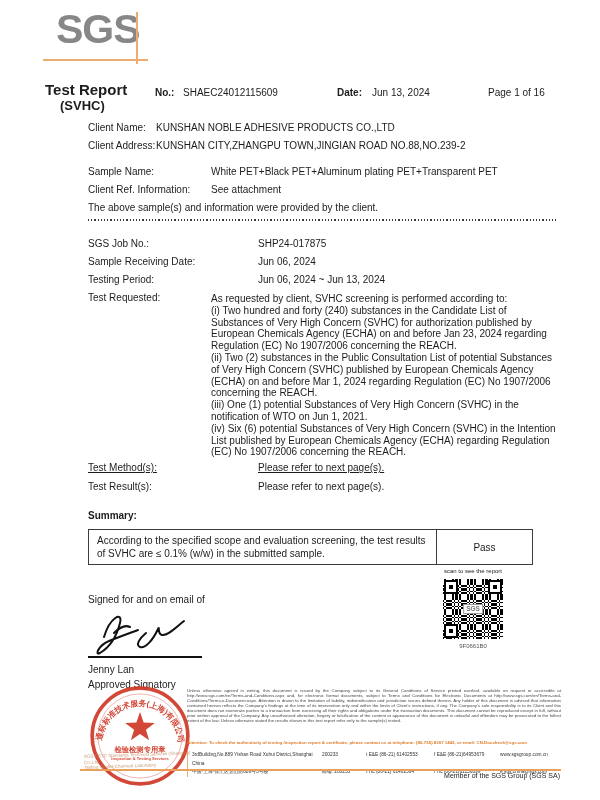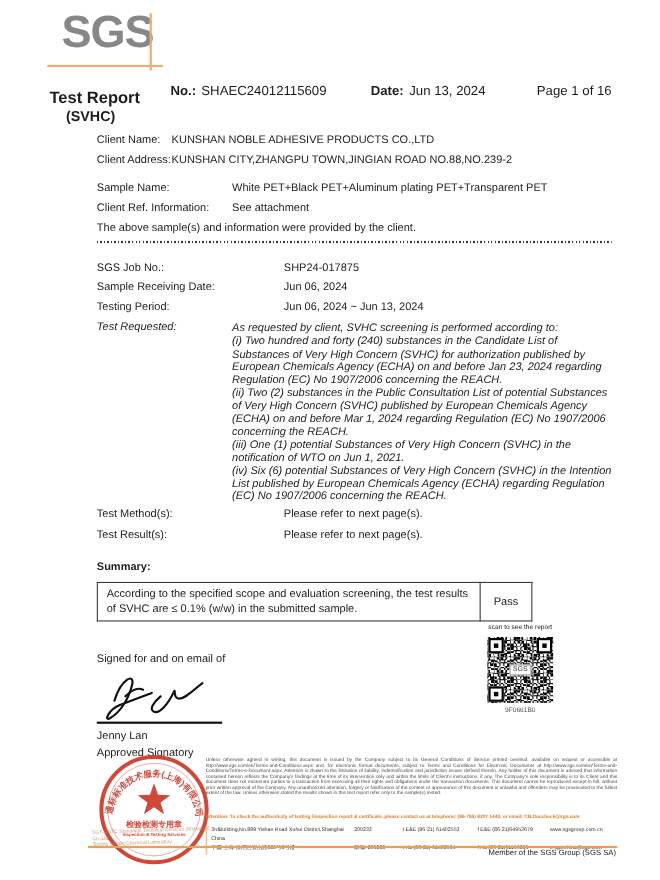--- a/index.html
+++ b/index.html
@@ -9,36 +9,36 @@
     position:relative; width:600px; height:800px; margin:0 auto;
     background:#ffffff; color:#1c1c1c; overflow:hidden;
   }
   
   .logo-text { position:absolute; left:56px; top:6px; font-size:41px; font-weight:bold;
                color:#87878a; letter-spacing:-1px; }
   .logo-hline { position:absolute; left:43px; top:59px; width:105px; height:2px; background:#ecac72; }
   .logo-vline { position:absolute; left:136px; top:12px; width:2px; height:52px; background:#ecac72; }
   .rpt-title { position:absolute; left:45px; top:81px; font-size:15px; font-weight:bold; }
   .rpt-title2 { position:absolute; left:60px; top:98px; font-size:13px; font-weight:bold; }
-  .hm { position:absolute; top:75px; font-size:12px; }
+  .hm { position:absolute; top:87px; font-size:10px; }
   .hm b { font-weight:bold; }
   
   .content { position:absolute; left:88px; top:119px; width:468px; font-size:10px; }
   .kv { display:grid; }
   .kv-c { grid-template-columns:68px 1fr; line-height:18px; }
   .kv-s { grid-template-columns:123px 1fr; line-height:18px; }
   .kv-j { grid-template-columns:123px 1fr; line-height:18px;gap:47px; }
-  .kv-p { grid-template-columns:123px 1fr; line-height:11.8px;font-style:italic; }
+  .kv-p { grid-template-columns:123px 1fr; line-height:11.8px; }
   .para { white-space:pre-line; }
   .note { line-height:16px; margin-top:1px; }
   .dotline { height:2px; margin:3px 0 0 0;
     background:repeating-linear-gradient(90deg,#3a3a3a 0 1.3px,transparent 1.3px 3.2px); }
   .gap8 { height:8px; } .gap14 { height:14px; } .gap12 { height:12px; } .gap28 { height:28px; }
   .sum-head { font-weight:bold; line-height:16px; }
-  table.sum { border-collapse:collapse; width:396px; margin-top:5px; }
+  table.sum { border-collapse:collapse; width:445px; margin-top:5px; }
   table.sum td { border:1px solid #3c3c3c; font-size:10px; }
   td.sum-text { width:348px; padding:4px 8px; line-height:13px; }
   td.sum-verdict { text-align:center; vertical-align:middle; }
   .signed { line-height:13.5px; }
   .sig-svg { display:block; margin:2px 0 0 2px; }
   .sig-line { width:114px; height:2px; background:#111; margin-top:1px; }
   .sig-name { line-height:15px; margin-top:4px; }
   .sig-title { line-height:15px; }
   
   .qrwrap { position:absolute; left:434px; top:567px; width:78px; text-align:center; }
@@ -127,21 +127,21 @@
       <span>Jun 06, 2024 ~ Jun 13, 2024</span>
     </div>
     <div class="kv kv-p">
       <span style="line-height:18px;">Test Requested:</span>
       <span class="para" style="padding-top:4px;">As requested by client, SVHC screening is performed according to:
 (i) Two hundred and forty (240) substances in the Candidate List of Substances of Very High Concern (SVHC) for authorization published by European Chemicals Agency (ECHA) on and before Jan 23, 2024 regarding Regulation (EC) No 1907/2006 concerning the REACH.
 (ii) Two (2) substances in the Public Consultation List of potential Substances of Very High Concern (SVHC) published by European Chemicals Agency (ECHA) on and before Mar 1, 2024 regarding Regulation (EC) No 1907/2006 concerning the REACH.
 (iii) One (1) potential Substances of Very High Concern (SVHC) in the notification of WTO on Jun 1, 2021.
 (iv) Six (6) potential Substances of Very High Concern (SVHC) in the Intention List published by European Chemicals Agency (ECHA) regarding Regulation (EC) No 1907/2006 concerning the REACH.</span>
     </div>
-    <div class="kv kv-j" style="line-height:19px;">
+    <div class="kv kv-j" style="line-height:19px;text-decoration:underline;">
       <span>Test Method(s):</span>
       <span>Please refer to next page(s).</span>
     </div>
     <div class="kv kv-j" style="line-height:19px;">
       <span>Test Result(s):</span>
       <span>Please refer to next page(s).</span>
     </div>
 
     <div class="gap12"></div>
 

